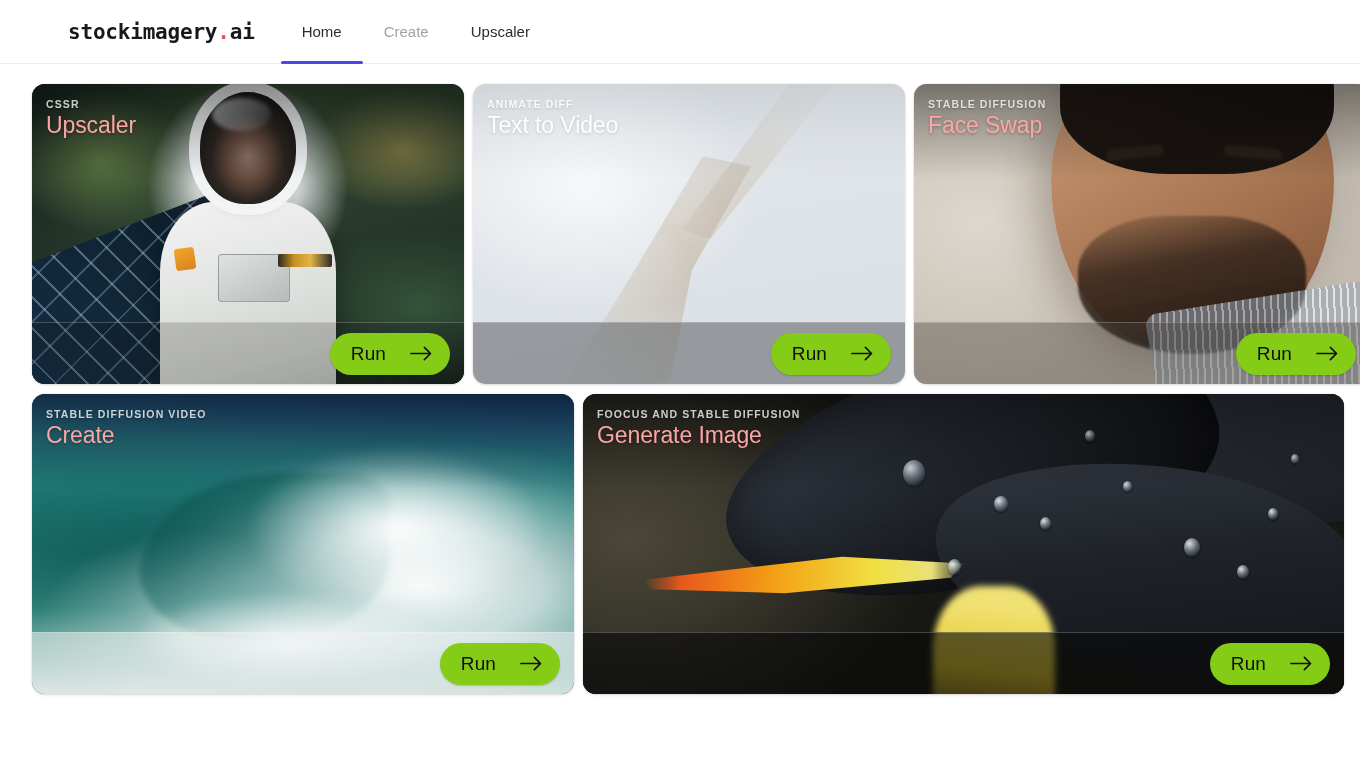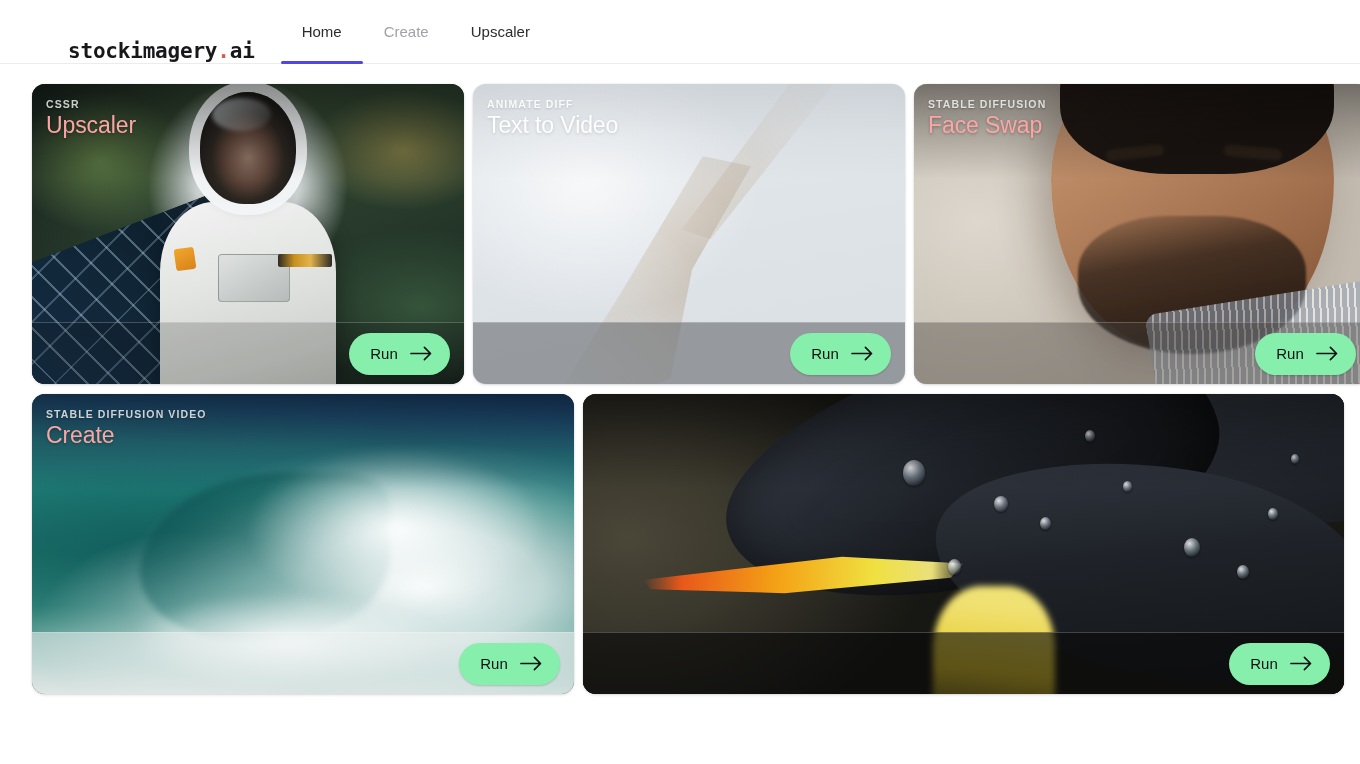--- a/index.html
+++ b/index.html
@@ -25,21 +25,21 @@
     background: #ffffff;
     border-bottom: 1px solid #ececec;
     display: flex;
     align-items: stretch;
     padding-left: 68px;
     position: relative;
   }
 
   .brand {
     display: flex;
-    align-items: flex-end;
+    align-items: center;
     font-family: "DejaVu Sans Mono", "Liberation Mono", monospace;
     font-size: 21px;
     font-weight: 700;
     letter-spacing: -0.2px;
     color: #18181b;
     margin-right: 26px;
     user-select: none;
     white-space: nowrap;
   }
   .brand .dot { color: #e2574c; }
@@ -148,29 +148,29 @@
   }
   .footer.tint-dark  { background: rgba(18,18,18,0.40); }
   .footer.tint-gray  { background: rgba(92,96,100,0.55); }
   .footer.tint-warm  { background: rgba(70,66,60,0.40); }
   .footer.tint-light { background: rgba(236,240,240,0.55); }
   .footer.tint-black { background: rgba(10,10,10,0.62); }
 
   .run-btn {
     display: inline-flex;
     align-items: center;
-    gap: 12px;
-    background: #86efac;
+    gap: 24px;
+    background: #84cc16;
     color: #111114;
     border: none;
     border-radius: 999px;
     height: 42px;
     padding: 0 17px 0 21px;
     font-family: "Liberation Sans", sans-serif;
-    font-size: 15px;
+    font-size: 19px;
     letter-spacing: 0.1px;
     cursor: pointer;
     box-shadow: 0 1px 2px rgba(0,0,0,0.18);
   }
   .run-btn svg { display: block; }
 
   
 
   
   .art-astro {
@@ -541,20 +541,24 @@
         <div class="drop" style="left:60%;top:41%;width:11px;height:13px;"></div>
         <div class="drop" style="left:71%;top:29%;width:9px;height:11px;"></div>
         <div class="drop" style="left:79%;top:48%;width:16px;height:19px;"></div>
         <div class="drop" style="left:86%;top:57%;width:12px;height:14px;"></div>
         <div class="drop" style="left:90%;top:38%;width:10px;height:12px;"></div>
         <div class="drop" style="left:48%;top:55%;width:13px;height:16px;"></div>
         <div class="drop" style="left:66%;top:12%;width:10px;height:12px;"></div>
         <div class="drop" style="left:93%;top:20%;width:8px;height:10px;"></div>
       </div>
       <div class="scrim"></div>
+      <div class="meta">
+        <div class="eyebrow">FOOCUS AND STABLE DIFFUSION</div>
+        <div class="title">Generate Image</div>
+      </div>
       <div class="footer tint-black">
         <button class="run-btn">
           <span>Run</span>
           <svg width="23" height="15" viewBox="0 0 23 15" fill="none">
             <path d="M1 7.5H20.5M20.5 7.5L14.4 1.4M20.5 7.5L14.4 13.6" stroke="#111114" stroke-width="1.7" stroke-linecap="round" stroke-linejoin="round"></path>
           </svg>
         </button>
       </div>
     </div>
 

